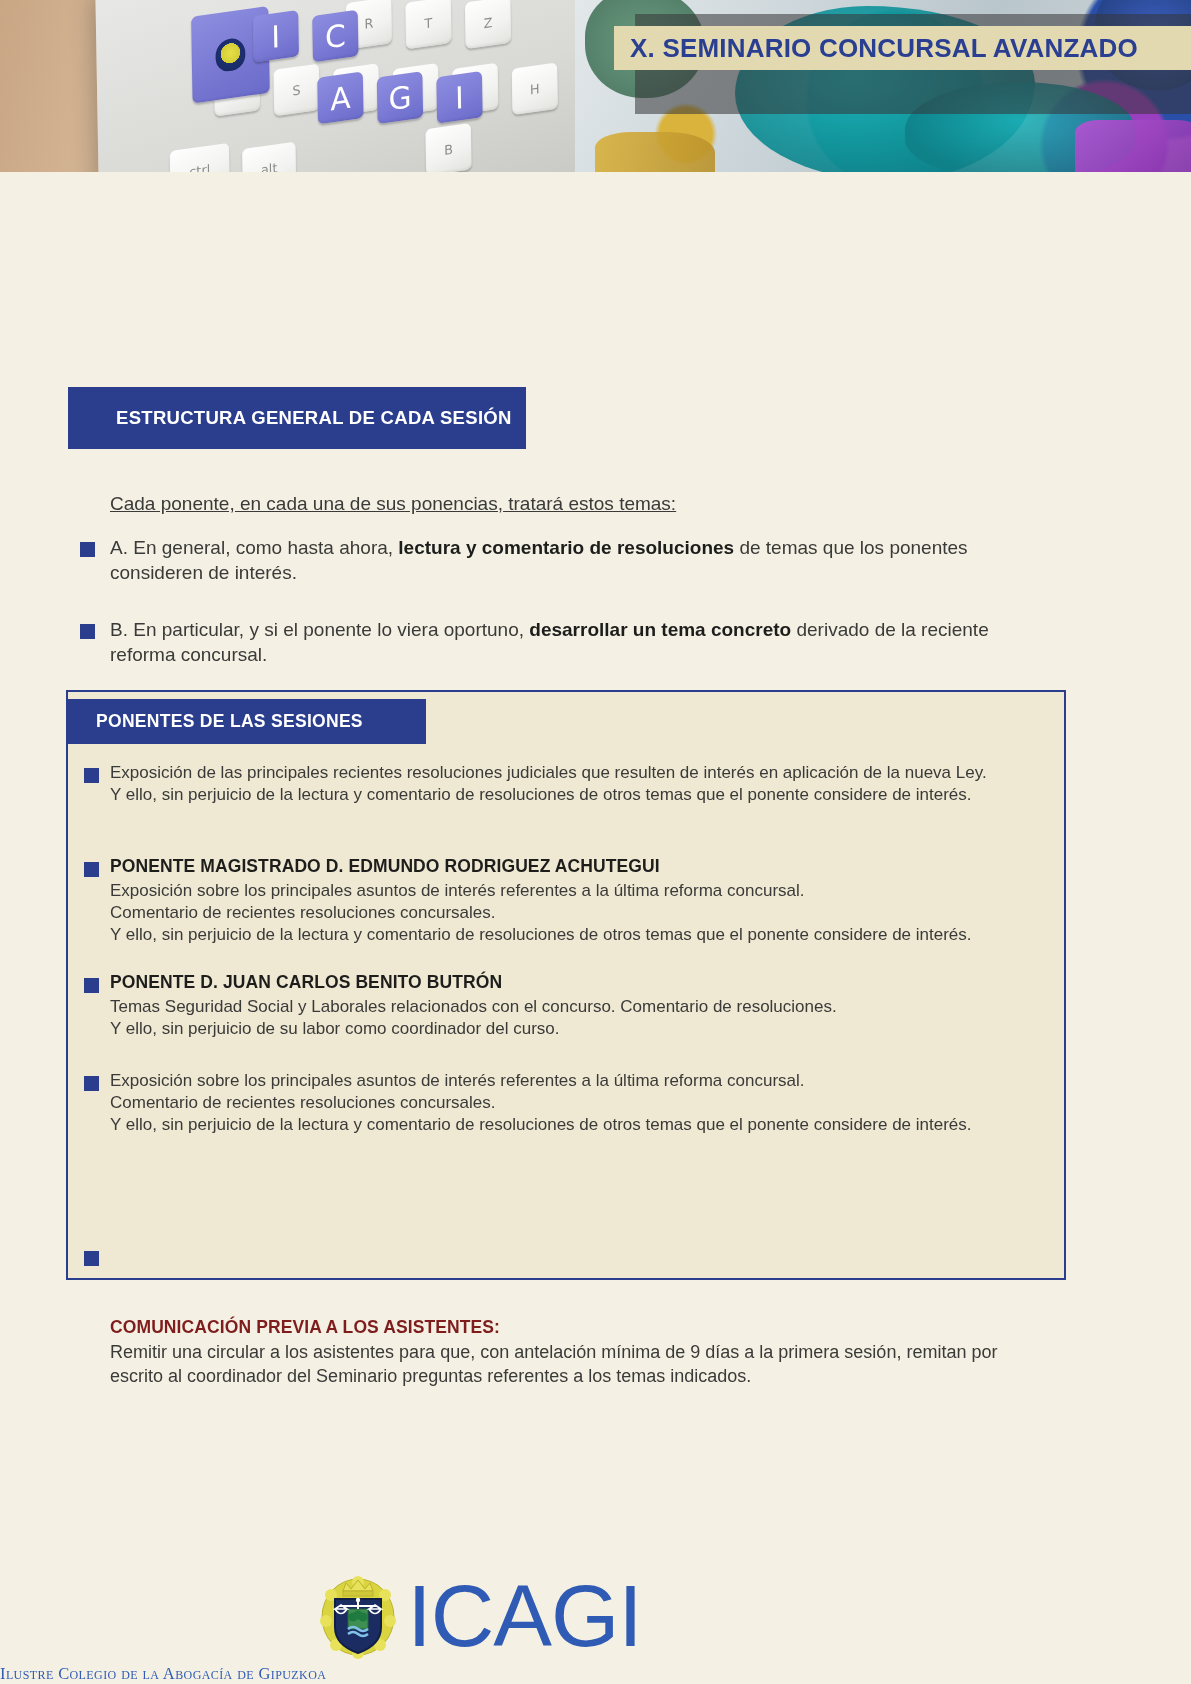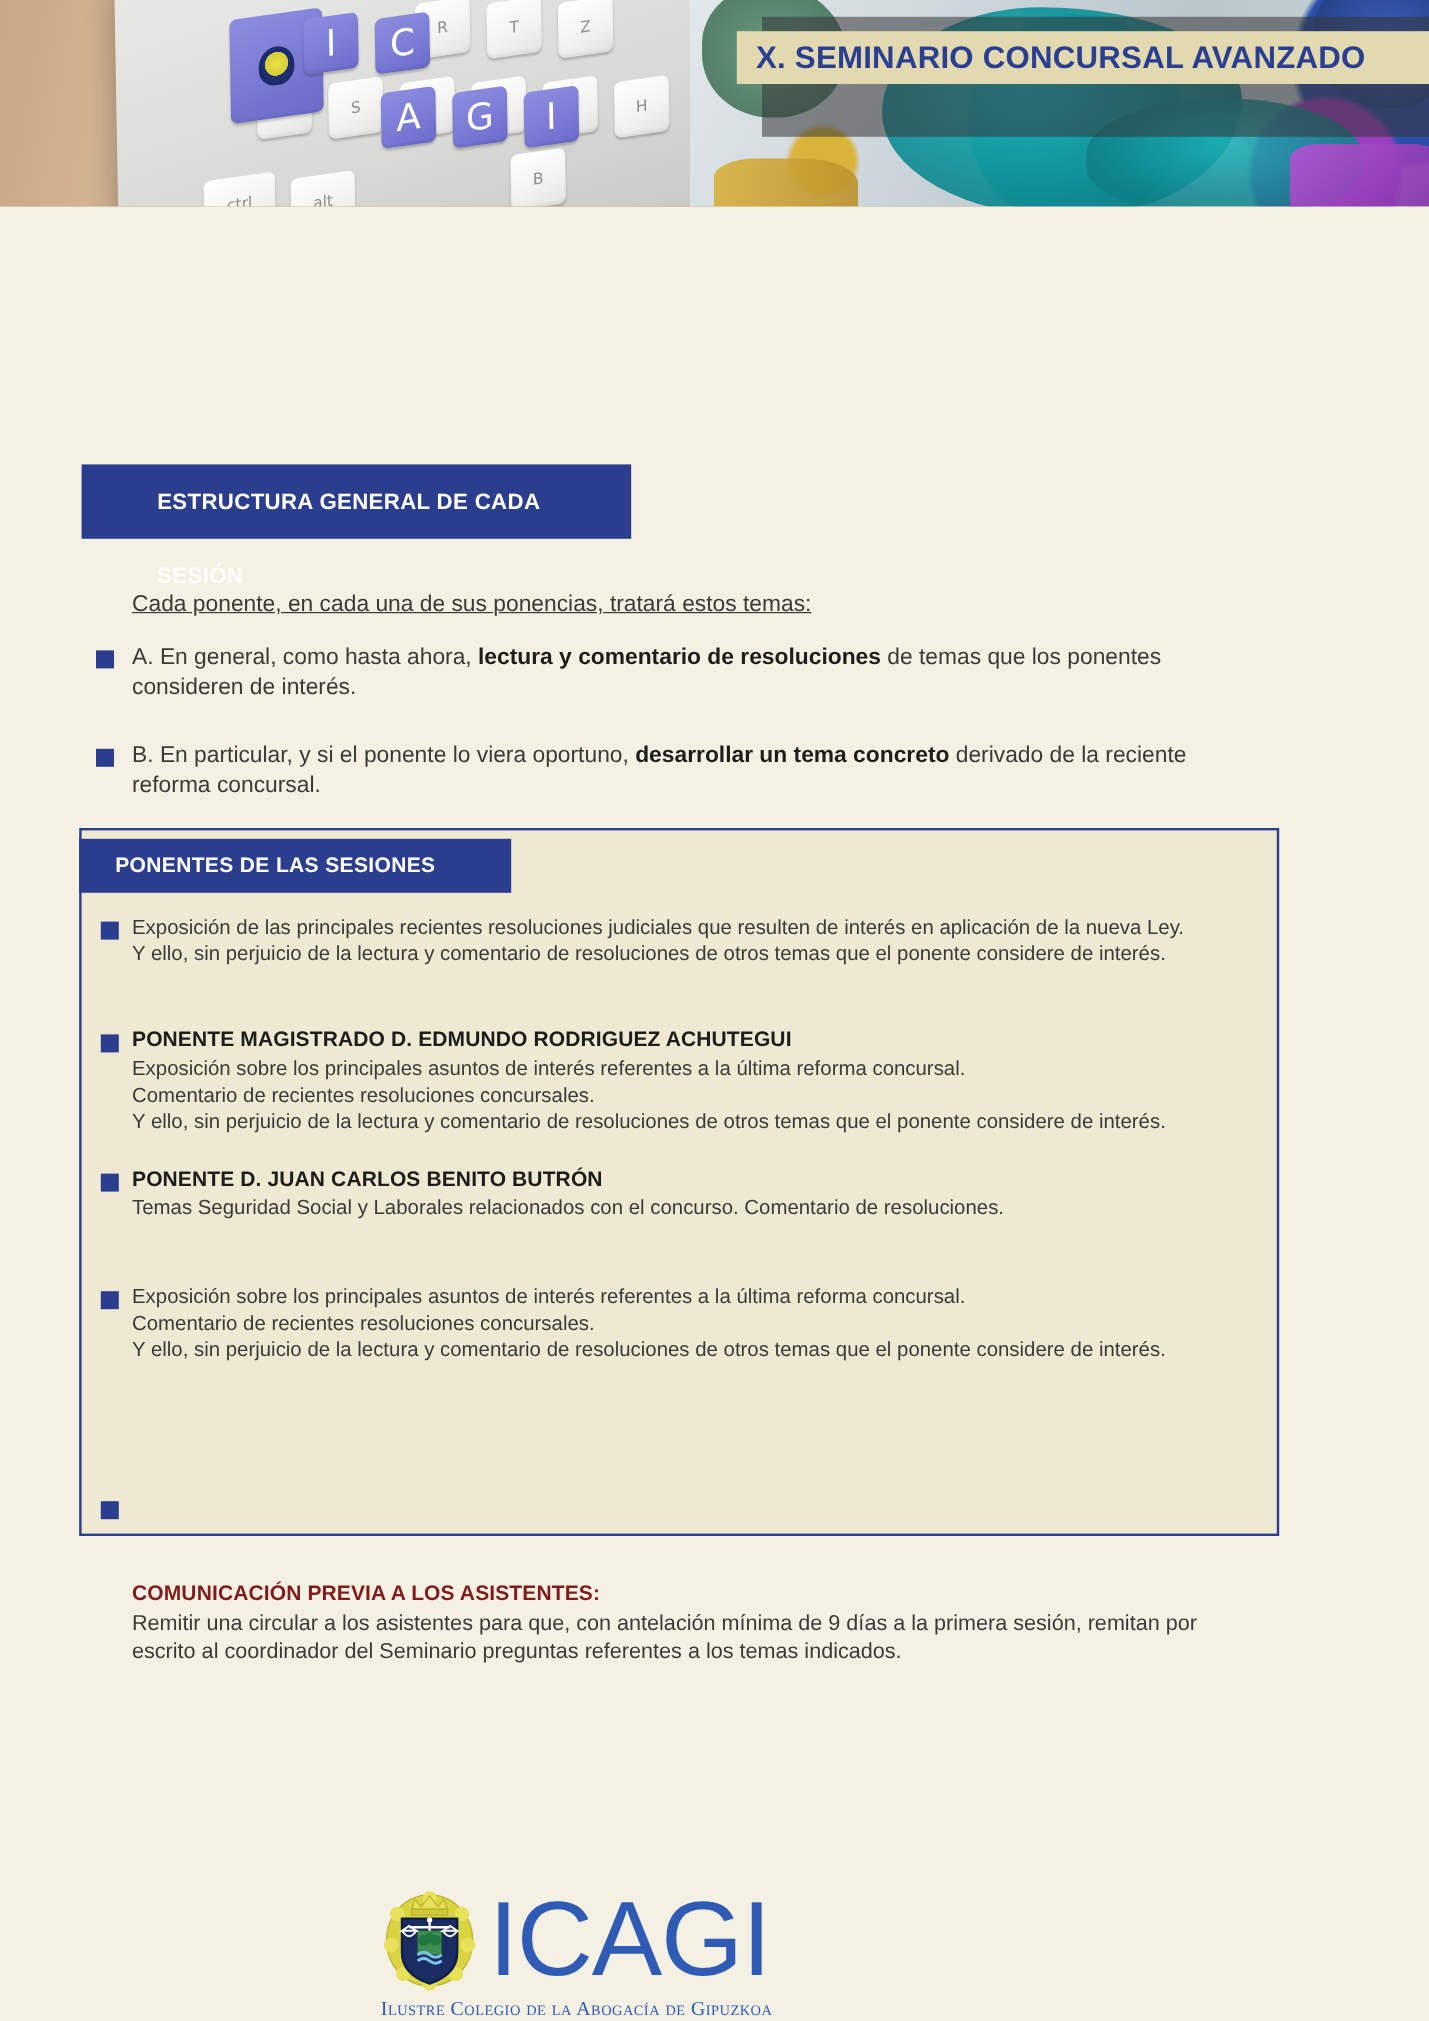--- a/index.html
+++ b/index.html
@@ -169,21 +169,21 @@
     color: #ffffff;
     font-weight: bold;
     letter-spacing: .3px;
   }
 
   #struct-tab {
     position: absolute;
     left: 68px; top: 215px;
     width: 458px; height: 62px;
     line-height: 62px;
-    padding-left: 63px;
+    padding-left: 48px;
     box-sizing: border-box;
     font-size: 18.5px;
   }
 
   .body-text {
     color: #3a3a38;
     font-size: 19px;
     line-height: 1.33;
     font-family: "Liberation Sans", sans-serif;
   }
@@ -262,21 +262,20 @@
     font-size: 18px;
     color: #3a3a38;
     line-height: 1.33;
   }
 
   
   #footer {
     position: absolute;
     left: 0; top: 1400px;
     width: 961px;
-    text-align: center;
   }
   .logo-row {
     display: flex;
     align-items: center;
     justify-content: center;
     gap: 10px;
   }
   .crest {
     position: relative;
     width: 78px; height: 86px;
@@ -377,20 +376,21 @@
     <div class="ponente-name">PONENTE MAGISTRADO D. EDMUNDO RODRIGUEZ ACHUTEGUI</div>
     <div class="ponente-line">Exposición sobre los principales asuntos de interés referentes a la última reforma concursal.</div>
     <div class="ponente-line">Comentario de recientes resoluciones concursales.</div>
     <div class="ponente-line">Y ello, sin perjuicio de la lectura y comentario de resoluciones de otros temas que el ponente considere de interés.</div>
   </div>
 
   <div class="bullet-sq" style="left:84px; top:806px"></div>
   <div class="ponente" style="top:800px">
     <div class="ponente-name">PONENTE D. JUAN CARLOS BENITO BUTRÓN</div>
     <div class="ponente-line">Temas Seguridad Social y Laborales relacionados con el concurso. Comentario de resoluciones.</div>
+    <div class="ponente-line">Y ello, sin perjuicio de su labor como coordinador del curso.</div>
   </div>
 
   <div class="bullet-sq" style="left:84px; top:904px"></div>
   <div class="ponente" style="top:898px">
     <div class="ponente-line">Exposición sobre los principales asuntos de interés referentes a la última reforma concursal.</div>
     <div class="ponente-line">Comentario de recientes resoluciones concursales.</div>
     <div class="ponente-line">Y ello, sin perjuicio de la lectura y comentario de resoluciones de otros temas que el ponente considere de interés.</div>
   </div>
 
   <div class="bullet-sq" style="left:84px; top:1079px; top:1079px"></div>

